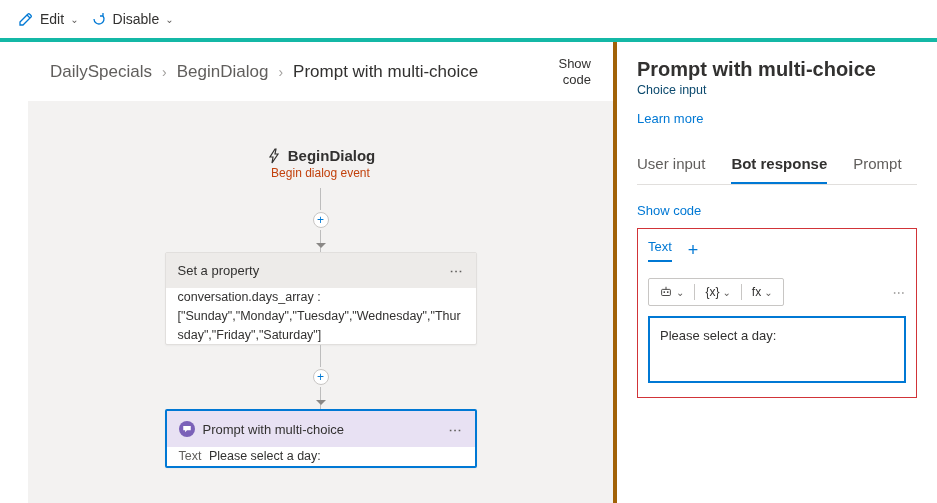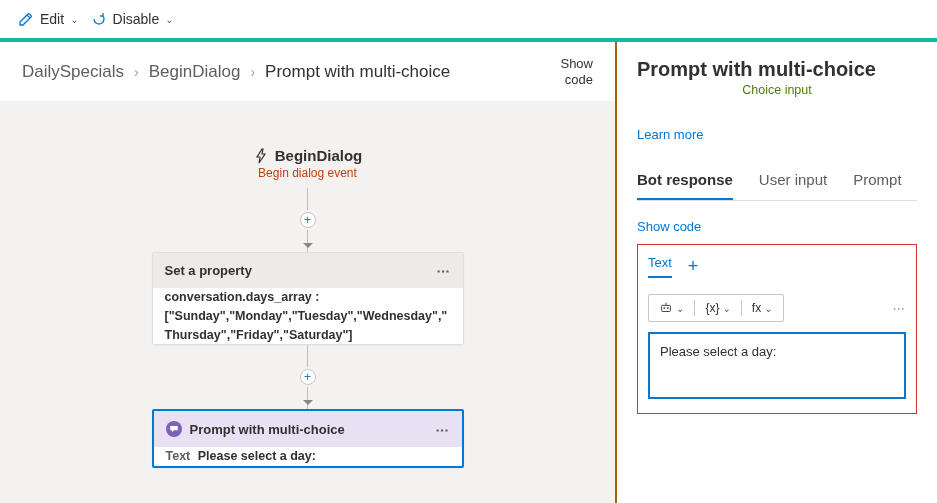--- a/index.html
+++ b/index.html
@@ -5,55 +5,55 @@
     * { box-sizing: border-box; margin: 0; padding: 0; font-family: 'Segoe UI', sans-serif; }
     body { width: 937px; height: 503px; overflow: hidden; background: #fff; color: #323130; }
 
     .toolbar { display: flex; align-items: center; gap: 12px; padding: 8px 18px; border-bottom: 4px solid #14b8a6; height: 42px; }
     .tool-btn { display: flex; align-items: center; gap: 6px; color: #323130; cursor: pointer; font-size: 14px; }
     .tool-btn svg { width: 16px; height: 16px; }
     .tool-chev { font-size: 10px; color: #605e5c; }
 
     .main { display: flex; height: calc(100% - 42px); }
 
-    .canvas-pane { flex: 1; display: flex; flex-direction: column; border-right: 2px solid #a16207; }
+    .canvas-pane { flex: 1; display: flex; flex-direction: column; border-right: 4px solid #a16207; margin-left: 28px; }
     .crumb-row { display: flex; align-items: center; justify-content: space-between; padding: 14px 22px; }
     .breadcrumb { display: flex; align-items: center; gap: 10px; font-size: 17px; color: #605e5c; }
     .breadcrumb .current { color: #323130; }
     .breadcrumb .sep { color: #a19f9d; font-size: 14px; }
     .show-code-top { font-size: 13px; color: #323130; text-align: right; line-height: 1.2; cursor: pointer; }
 
     .canvas { flex: 1; background: #f3f2f1; position: relative; overflow: hidden; }
     .flow { position: absolute; left: 50%; transform: translateX(-50%); top: 46px; display: flex; flex-direction: column; align-items: center; }
     .trigger { display: flex; flex-direction: column; align-items: center; margin-bottom: 8px; }
     .trigger-title { display: flex; align-items: center; gap: 6px; font-size: 15px; font-weight: 600; }
     .trigger-sub { font-size: 12px; color: #c2410c; margin-top: 2px; }
 
     .edge { width: 1px; background: #bdbdbd; height: 22px; position: relative; }
     .edge.arrow::after { content: ""; position: absolute; bottom: -1px; left: -4px; border: 5px solid transparent; border-top-color: #8a8886; }
     .plus-dot { width: 16px; height: 16px; border-radius: 50%; background: #fff; border: 1px solid #c8c6c4; display: flex; align-items: center; justify-content: center; font-size: 12px; color: #0078d4; margin: 2px 0; cursor: pointer; }
 
-    .node { width: 312px; background: #fff; border: 1px solid #e1dfdd; border-radius: 2px; box-shadow: 0 1px 2px rgba(0,0,0,0.04); font-weight: bold; }
+    .node { width: 312px; background: #fff; border: 1px solid #e1dfdd; border-radius: 2px; box-shadow: 0 1px 2px rgba(0,0,0,0.04); }
     .node-head { display: flex; align-items: center; justify-content: space-between; padding: 10px 12px; background: #edebe9; font-size: 13px; color: #323130; }
     .node-head.purple { background: #e8e1f3; }
     .node-head .left { display: flex; align-items: center; gap: 8px; }
     .node-body { padding: 0 12px; font-size: 12.5px; color: #323130; line-height: 1.5; word-break: break-word; }
     .node-body .label { color: #605e5c; margin-right: 4px; }
     .ellipsis { color: #605e5c; cursor: pointer; font-size: 16px; }
     .ellipsis.vert { writing-mode: vertical-rl; letter-spacing: -2px; font-size: 13px; }
 
     .node.selected { border: 2px solid #0078d4; }
     .icon-circle { width: 16px; height: 16px; border-radius: 50%; background: #7b61b8; display: flex; align-items: center; justify-content: center; }
     .icon-circle svg { width: 10px; height: 10px; fill: #fff; }
 
     .props-pane { width: 320px; padding: 16px 20px; overflow-y: auto; }
     .props-title { font-size: 20px; font-weight: 600; }
-    .props-type { font-size: 12.5px; color: #4d7c0f; margin-top: 2px; text-align: center; }
+    .props-type { font-size: 12.5px; color: #0c4a6e; margin-top: 2px; }
     .props-desc { font-size: 13px; color: #323130; margin-top: 12px; }
-    .learn-link { color: #0078d4; font-size: 13px; margin-top: 30px; display: inline-block; cursor: pointer; }
+    .learn-link { color: #0078d4; font-size: 13px; margin-top: 14px; display: inline-block; cursor: pointer; }
 
     .tabs { display: flex; gap: 26px; margin-top: 28px; border-bottom: 1px solid #e1dfdd; }
     .tab { font-size: 15px; padding-bottom: 10px; cursor: pointer; color: #605e5c; }
     .tab.active { color: #323130; font-weight: 600; border-bottom: 2px solid #0078d4; }
 
     .section-row { display: flex; justify-content: space-between; align-items: center; margin-top: 18px; font-size: 13px; }
     .help-ic { border: 1px solid #605e5c; border-radius: 50%; width: 13px; height: 13px; display: inline-flex; align-items: center; justify-content: center; font-size: 9px; margin-left: 4px; color: #605e5c;}
     .scode-link { color: #0078d4; cursor: pointer; }
 
     .red-frame { border: 1.5px solid #d13438; margin-top: 10px; padding: 10px 10px 14px; }
@@ -151,22 +151,22 @@
       </div>
     </div>
   </div>
 
   <div class="props-pane">
     <div class="props-title">Prompt with multi-choice</div>
     <div class="props-type">Choice input</div>
     <a class="learn-link">Learn more</a>
 
     <div class="tabs">
+      <div class="tab">User input</div>
       <div class="tab active">Bot response</div>
-      <div class="tab">User input</div>
       <div class="tab">Prompt</div>
     </div>
 
     <div class="section-row">
       <span class="scode-link">Show code</span>
     </div>
 
     <div class="red-frame">
       <div class="sub-tabs">
         <span class="sub-tab active">Text</span>

